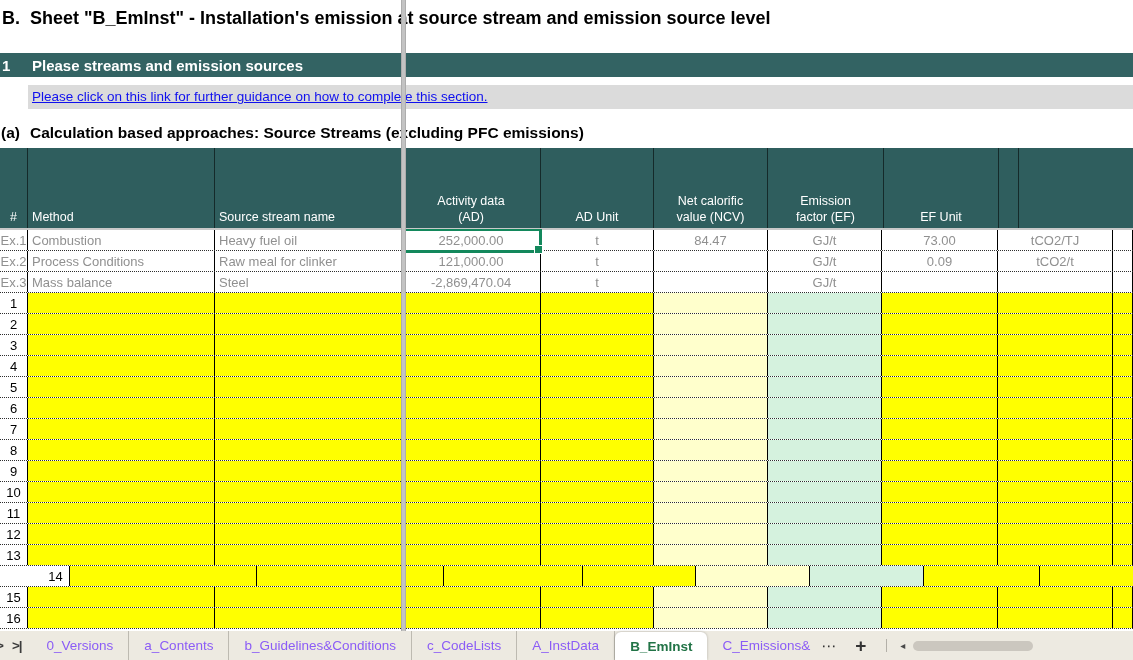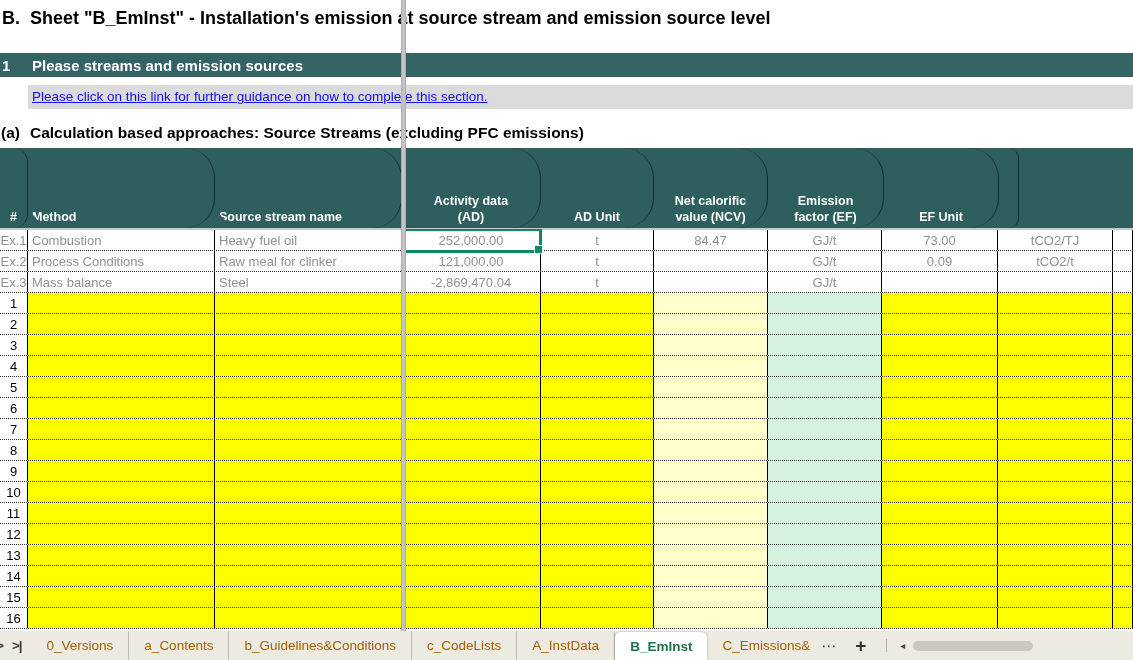--- a/index.html
+++ b/index.html
@@ -16,23 +16,23 @@
   .section-label{position:absolute;left:32px;top:4px;font-weight:bold;font-size:15px;color:#fff;}
   .gray-band{position:absolute;top:85px;left:28px;width:1105px;height:24px;background:#DBDBDB;}
   .guidance-link{position:absolute;left:4px;top:4px;font-size:13.5px;color:var(--link-blue,#1010EE);text-decoration:underline;cursor:pointer;white-space:nowrap;}
   .subsection{position:absolute;top:124px;left:0;width:1133px;height:22px;white-space:nowrap;}
   .sub-prefix{position:absolute;left:1px;font-weight:bold;font-size:15.5px;}
   .sub-label{position:absolute;left:30px;font-weight:bold;font-size:15.5px;}
   
   .table{position:absolute;top:148px;left:0;width:1133px;}
   .header-row{display:flex;height:80px;background:var(--header-teal,#2F5E5E);}
   .hcell{box-sizing:border-box;flex:0 0 auto;border-right:1px solid rgba(0,0,0,.55);
-    color:#fff;font-weight:bold;font-size:12.5px;line-height:1.3;
+    color:#fff;font-weight:normal;font-size:12.5px;line-height:1.3;
     display:flex;align-items:flex-end;justify-content:center;text-align:center;
-    white-space:pre-line;padding:0 2px 3px;overflow:hidden;border-radius:30px;}
+    white-space:pre-line;padding:0 2px 3px;overflow:hidden;}
   .hcell.left{justify-content:flex-start;text-align:left;padding-left:4px;}
   .header-sep{width:1133px;height:2px;background:#C9C9C9;}
   .row{display:flex;height:21px;box-sizing:border-box;border-bottom:1px dotted #2e2e2e;}
   .cell{box-sizing:border-box;flex:0 0 auto;border-right:1px solid #000;font-size:13px;
     display:flex;align-items:center;justify-content:center;overflow:hidden;white-space:nowrap;}
   .cell.left{justify-content:flex-start;padding-left:4px;}
   .row.example .cell{background:#fff;color:var(--example-text-gray,#909090);}
   
   .active-cell{position:absolute;left:403px;top:229px;width:139px;height:24px;box-sizing:border-box;
     border:2px solid var(--selection-green,#13885C);border-right-width:3px;border-bottom-width:3px;z-index:4;}
@@ -40,21 +40,21 @@
     background:var(--selection-green,#13885C);border:1px solid #fff;}
   
   .split-bar{position:absolute;left:401px;top:0;width:5px;height:631px;background:var(--split-bar-gray,#C3C3C3);
     border-left:1px solid #ADADAD;border-right:1px solid #ADADAD;box-sizing:border-box;z-index:5;cursor:col-resize;}
   
   .tab-bar{position:absolute;left:0;bottom:0;width:1133px;height:29px;background:var(--tab-bar-bg,#EDEAE1);
     display:flex;align-items:stretch;z-index:6;font-size:13.5px;}
   .nav-arrows{display:flex;align-items:center;gap:9px;padding:0 10px 0 0;margin-left:-4px;
     font-weight:bold;color:#3c3c3c;font-size:13.5px;}
   .nav-btn{cursor:pointer;letter-spacing:-1px;}
-  .tab{display:flex;align-items:center;padding:0 15px;color:#a16207;border-right:1px solid #BDBAB1;cursor:pointer;white-space:nowrap;}
+  .tab{display:flex;align-items:center;padding:0 15px;color:#8b5cf6;border-right:1px solid #BDBAB1;cursor:pointer;white-space:nowrap;}
   .tab.active{background:#fff;color:var(--active-tab-green,#217346);font-weight:bold;
     border-radius:6px 6px 0 0;border-right:none;margin-top:1px;box-shadow:0 0 3px rgba(0,0,0,.25);}
   .tab.truncated{padding-right:2px;border-right:none;}
   .more-tabs{display:flex;align-items:center;padding:0 9px;color:#333;font-size:15px;letter-spacing:2px;cursor:pointer;}
   .add-sheet{display:flex;align-items:center;padding:0 8px;color:#333;font-size:19px;font-weight:bold;cursor:pointer;}
   .tab-divider{width:1px;height:13px;background:#B3B0A8;align-self:center;margin:0 9px 0 12px;}
   .scroll-left-icon{align-self:center;color:#4a4a4a;font-size:10px;margin:0 8px 0 4px;cursor:pointer;}
   .h-scrollbar{align-self:center;width:120px;height:10px;border-radius:5px;background:#CBC7BF;cursor:pointer;}
 </style>
 </head>
@@ -284,21 +284,21 @@
           <div class="cell left" style="width: 187px; background: var(--cell-yellow); color: rgb(0, 0, 0);"></div>
           <div class="cell" style="width: 139px; background: var(--cell-yellow); color: rgb(0, 0, 0);"></div>
           <div class="cell" style="width: 113px; background: var(--cell-yellow); color: rgb(0, 0, 0);"></div>
           <div class="cell" style="width: 114px; background: var(--cell-light-yellow); color: rgb(0, 0, 0);"></div>
           <div class="cell" style="width: 114px; background: var(--cell-light-green); color: rgb(0, 0, 0);"></div>
           <div class="cell" style="width: 116px; background: var(--cell-yellow); color: rgb(0, 0, 0);"></div>
           <div class="cell" style="width: 115px; background: var(--cell-yellow); color: rgb(0, 0, 0);"></div>
           <div class="cell" style="width: 20px; background: var(--cell-yellow); color: rgb(0, 0, 0);"></div>
         </div>
         <div class="row empty">
-          <div class="cell" style="width: 28px; background: rgb(255, 255, 255); color: rgb(0, 0, 0);">14</div>
+          <div class="cell" style="width: 28px; background: rgb(255, 255, 255); color: rgb(0, 0, 0); margin-left: 42px;">14</div>
           <div class="cell left" style="width: 187px; background: var(--cell-yellow); color: rgb(0, 0, 0);"></div>
           <div class="cell left" style="width: 187px; background: var(--cell-yellow); color: rgb(0, 0, 0);"></div>
           <div class="cell" style="width: 139px; background: var(--cell-yellow); color: rgb(0, 0, 0);"></div>
           <div class="cell" style="width: 113px; background: var(--cell-yellow); color: rgb(0, 0, 0);"></div>
           <div class="cell" style="width: 114px; background: var(--cell-light-yellow); color: rgb(0, 0, 0);"></div>
           <div class="cell" style="width: 114px; background: var(--cell-light-green); color: rgb(0, 0, 0);"></div>
           <div class="cell" style="width: 116px; background: var(--cell-yellow); color: rgb(0, 0, 0);"></div>
           <div class="cell" style="width: 115px; background: var(--cell-yellow); color: rgb(0, 0, 0);"></div>
           <div class="cell" style="width: 20px; background: var(--cell-yellow); color: rgb(0, 0, 0);"></div>
         </div>

